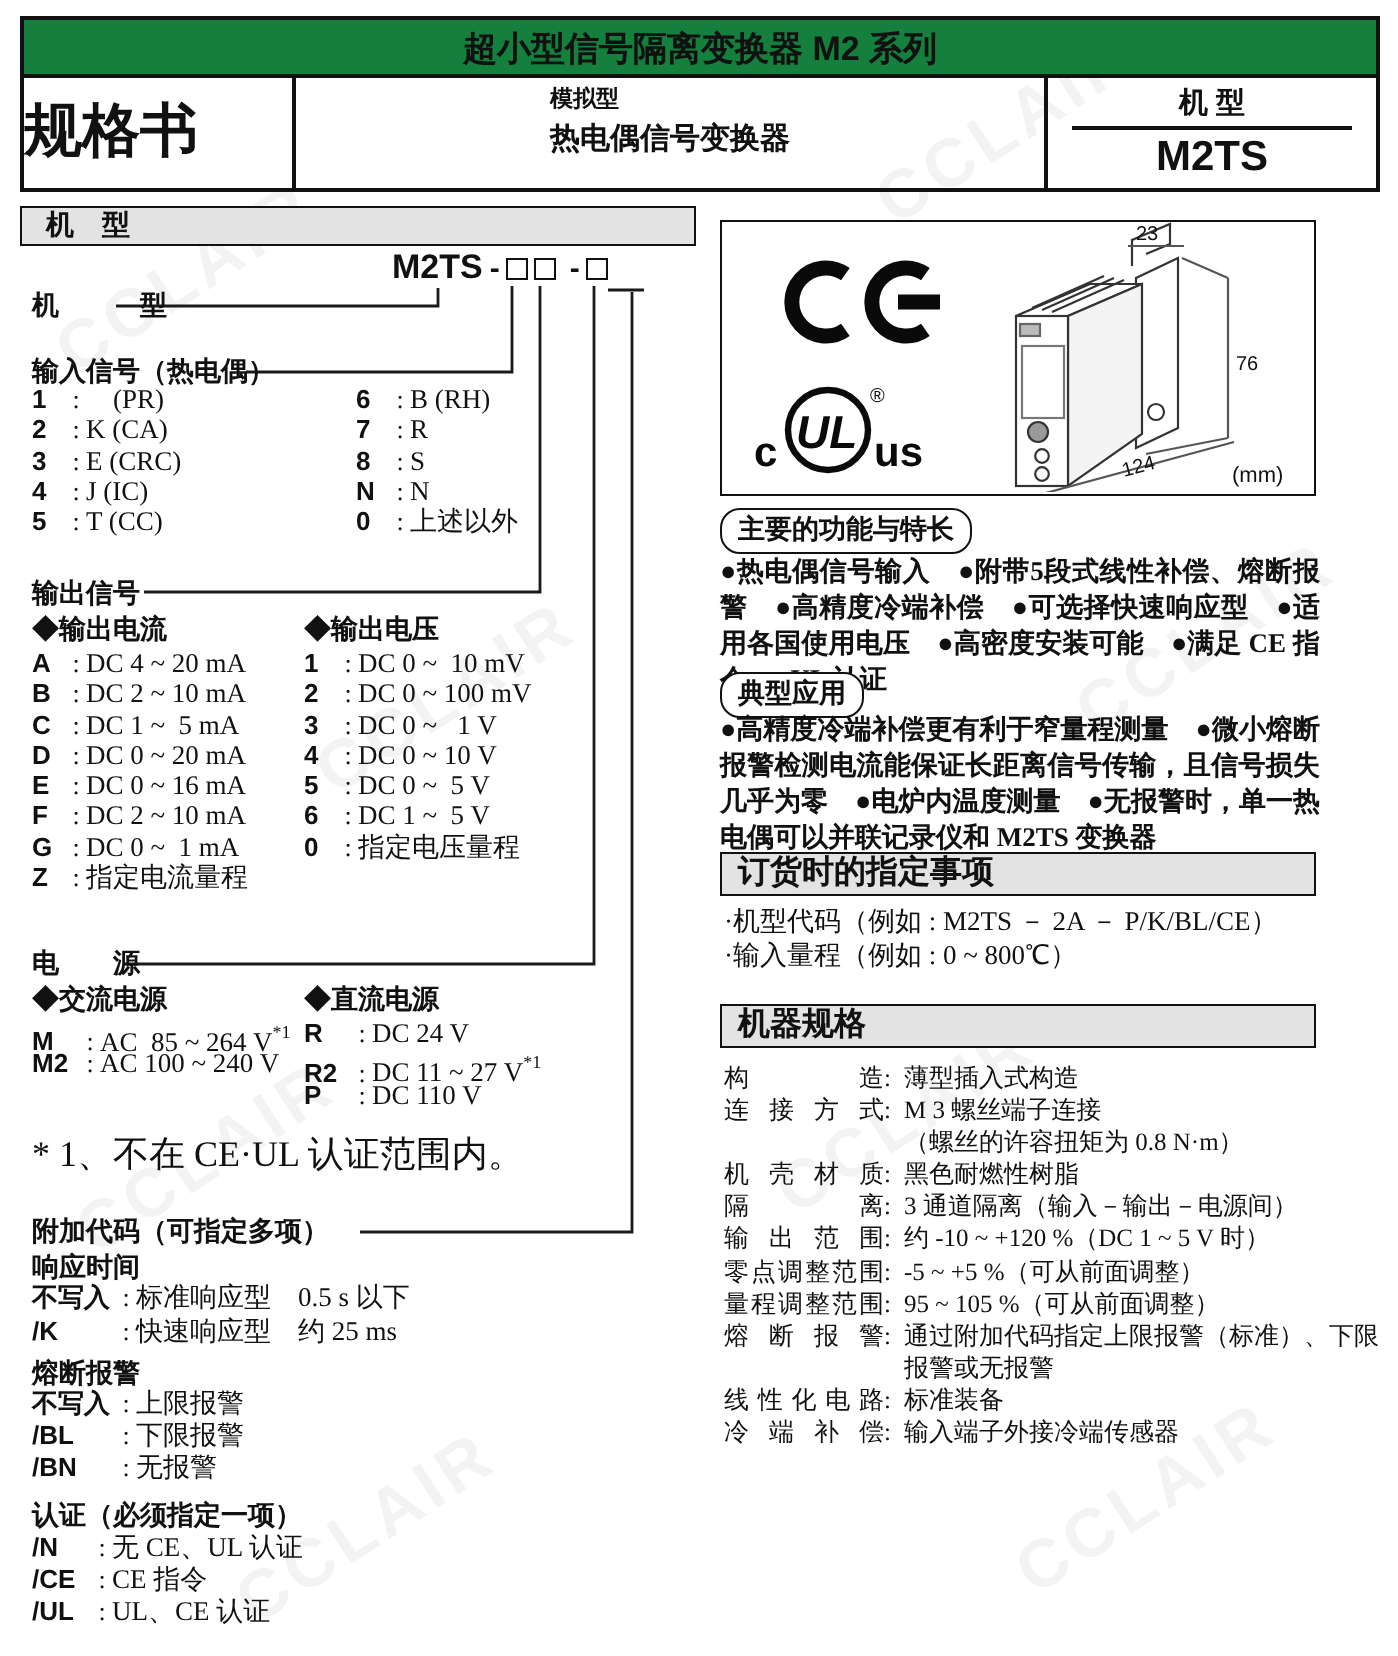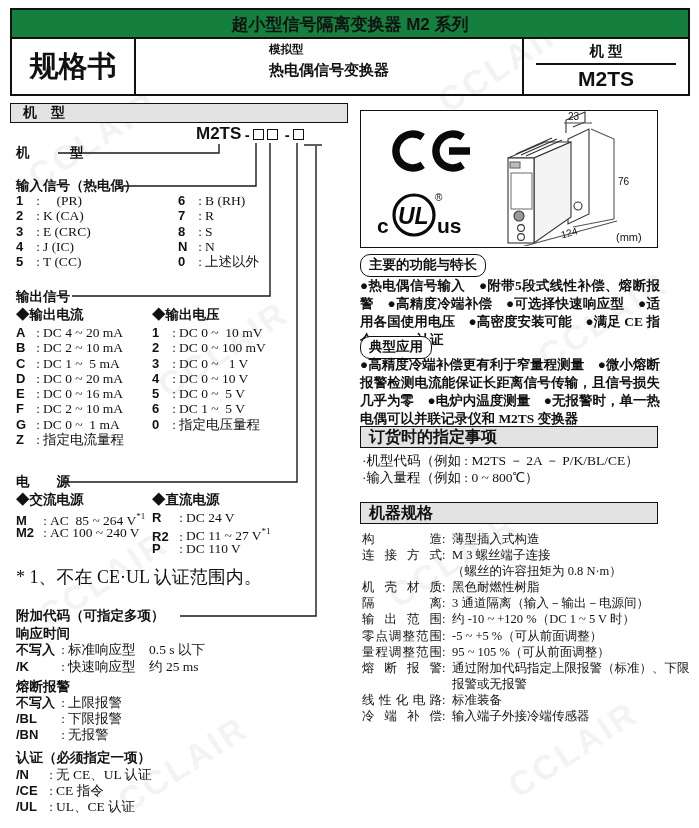--- a/index.html
+++ b/index.html
@@ -12,21 +12,21 @@
         font-size:34px; letter-spacing:3px; color:rgba(80,80,80,0.07);
         transform:rotate(-33deg); z-index:0; white-space:nowrap; }
 
   .layer { position:absolute; inset:0; z-index:1; }
 
   
   .hdr { position:absolute; left:10px; top:8px; width:680px; border:2px solid #111; background:transparent; }
   .hdr-r1 { height:29px; background:#15803d; border-bottom:2px solid #111; text-align:center;
             font-family:"Liberation Sans",sans-serif; font-weight:bold; font-size:17px; line-height:29px; }
   .hdr-r2 { display:flex; height:55px; }
-  .hdr-doc { width:124px; border-right:2px solid #111; text-align:center;
+  .hdr-doc { width:136px; border-right:2px solid #111; text-align:left;
              font-family:"Liberation Sans",sans-serif; font-weight:bold; font-size:29px; line-height:55px; }
   .hdr-mid { flex:1; border-right:2px solid #111; text-align:center; padding-top:3px; }
   .hdr-mid-in { display:inline-block; text-align:left; }
   .hdr-sub { font-family:"Liberation Sans",sans-serif; font-weight:bold; font-size:11.5px; }
   .hdr-prod { font-family:"Liberation Sans",sans-serif; font-weight:bold; font-size:15px; line-height:26px; }
   .hdr-model { width:164px; text-align:center; padding-top:3px; }
   .hdr-model-lbl { font-family:"Liberation Sans",sans-serif; font-weight:bold; font-size:14.5px; }
   .hdr-model-div { border-top:2px solid #111; margin:2px 12px; }
   .hdr-model-val { font-family:"Liberation Sans",sans-serif; font-weight:bold; font-size:21px; }
 

